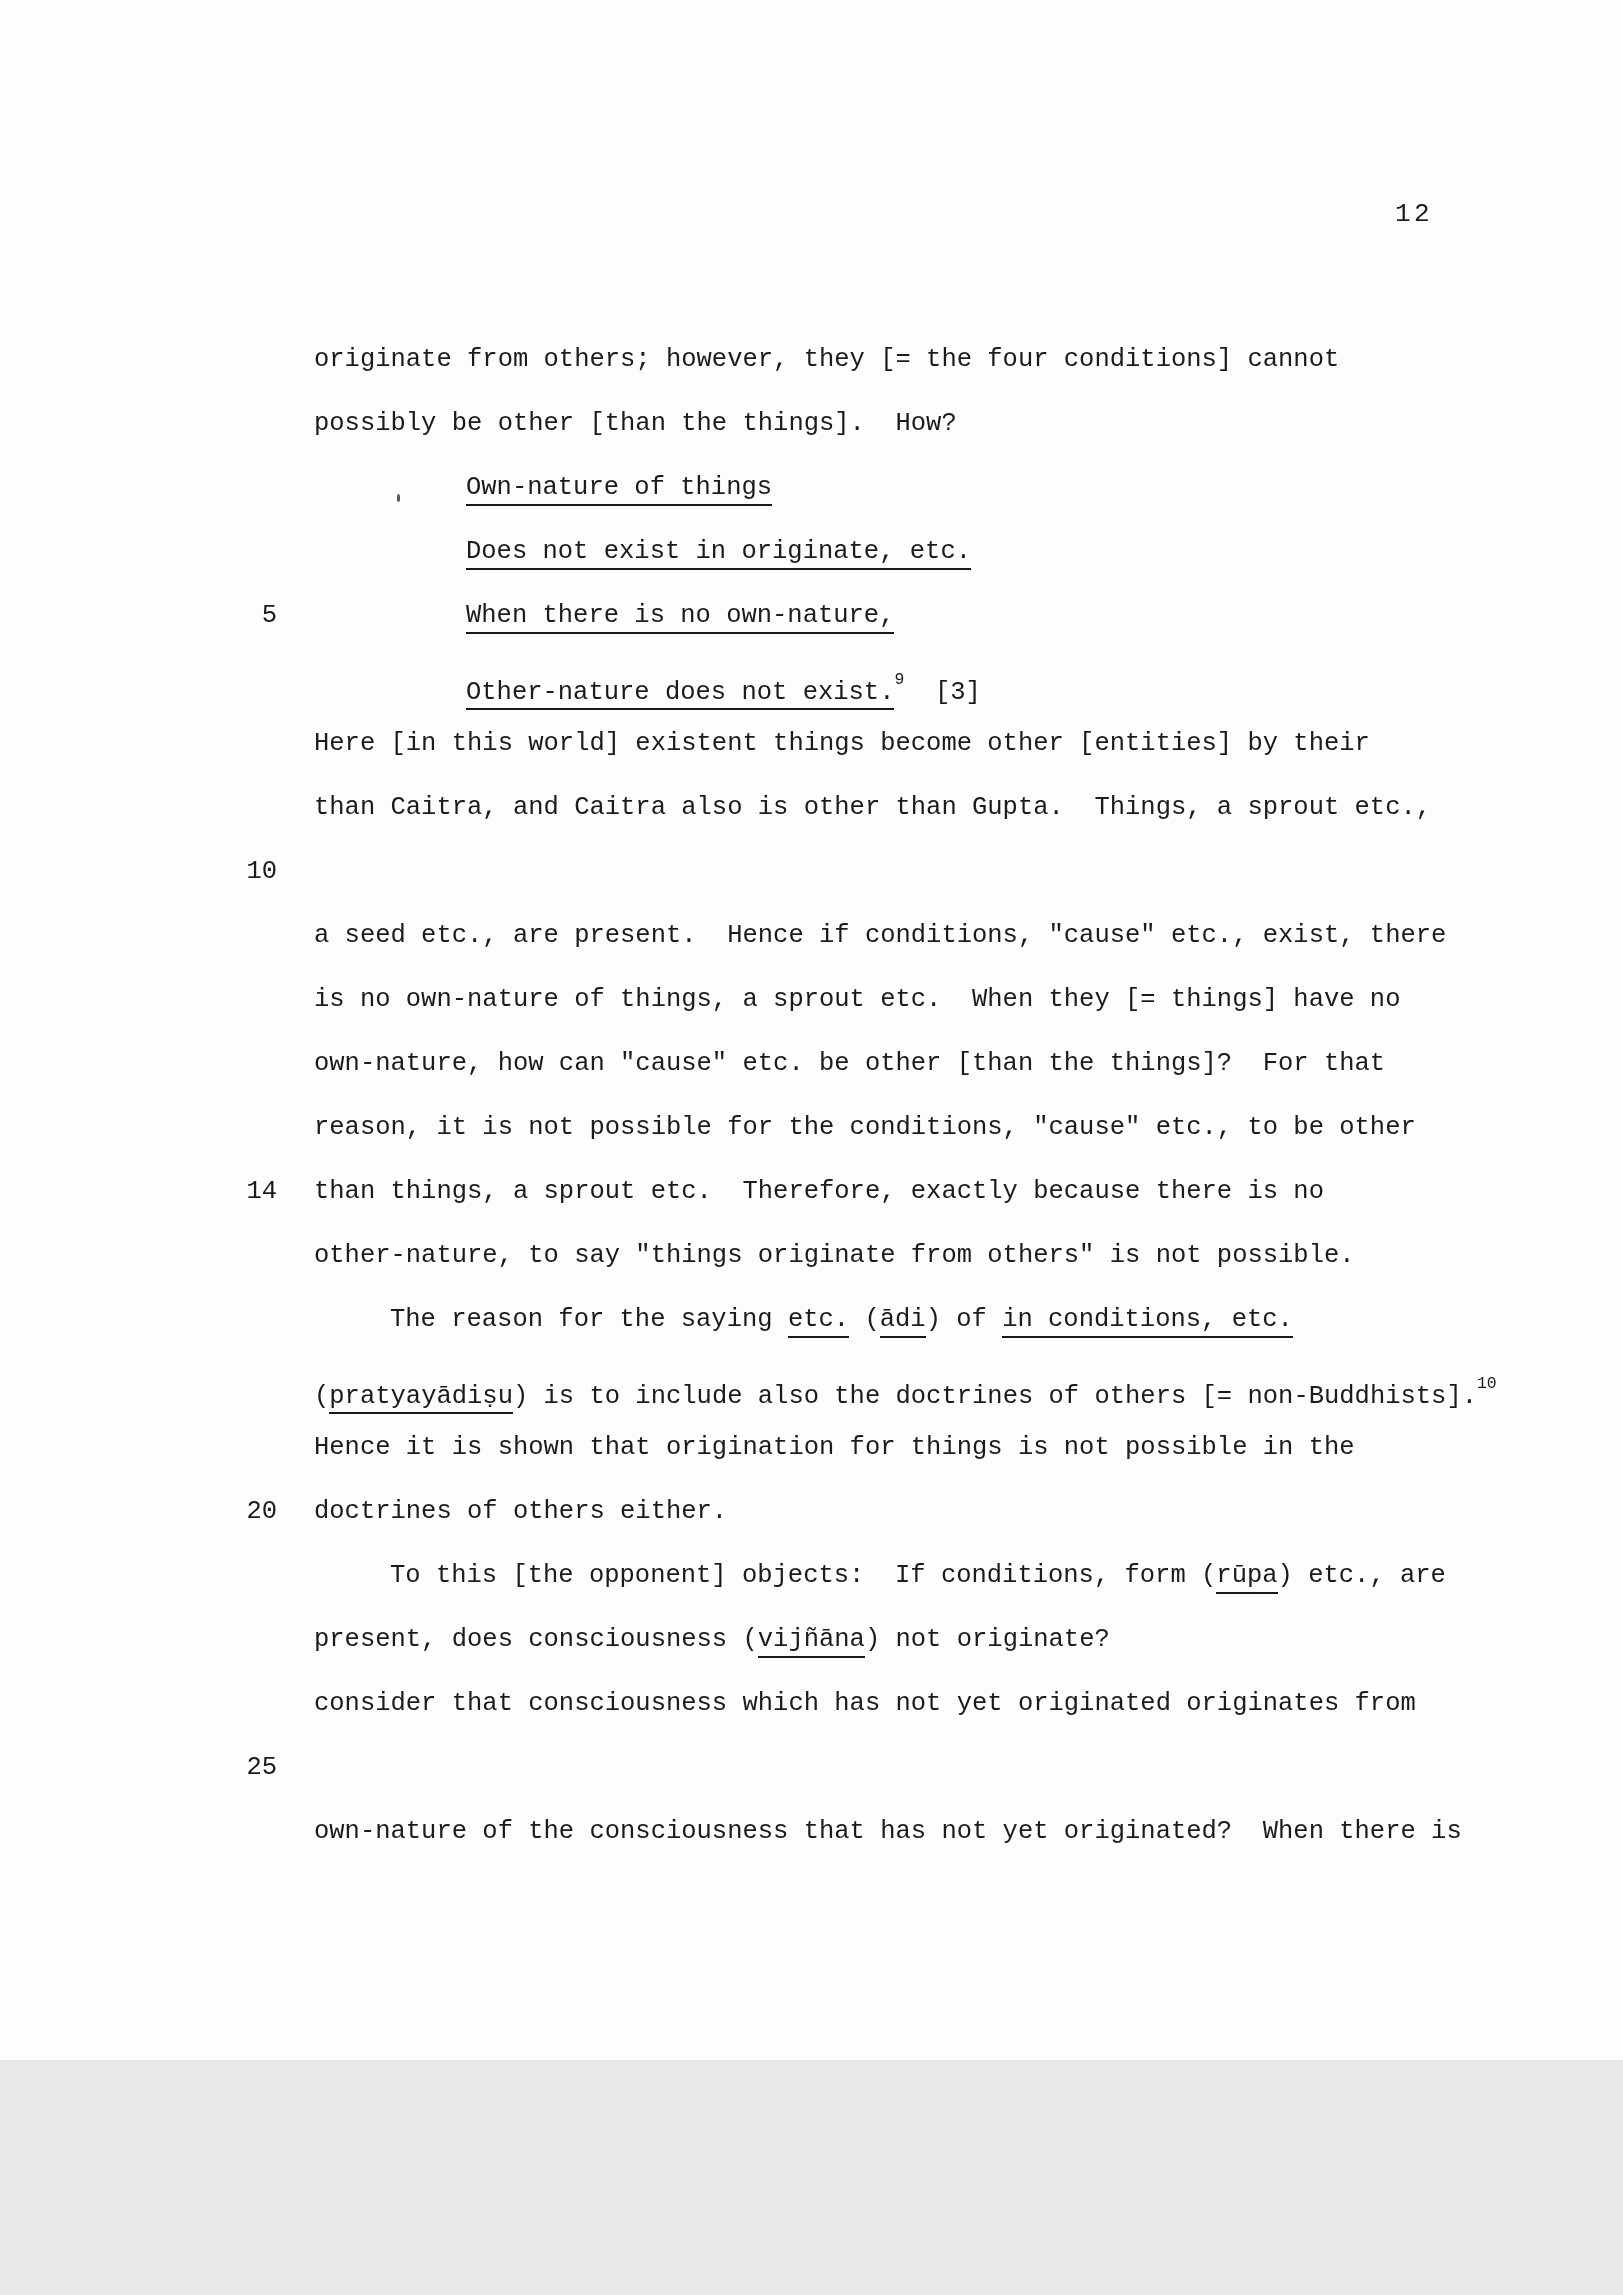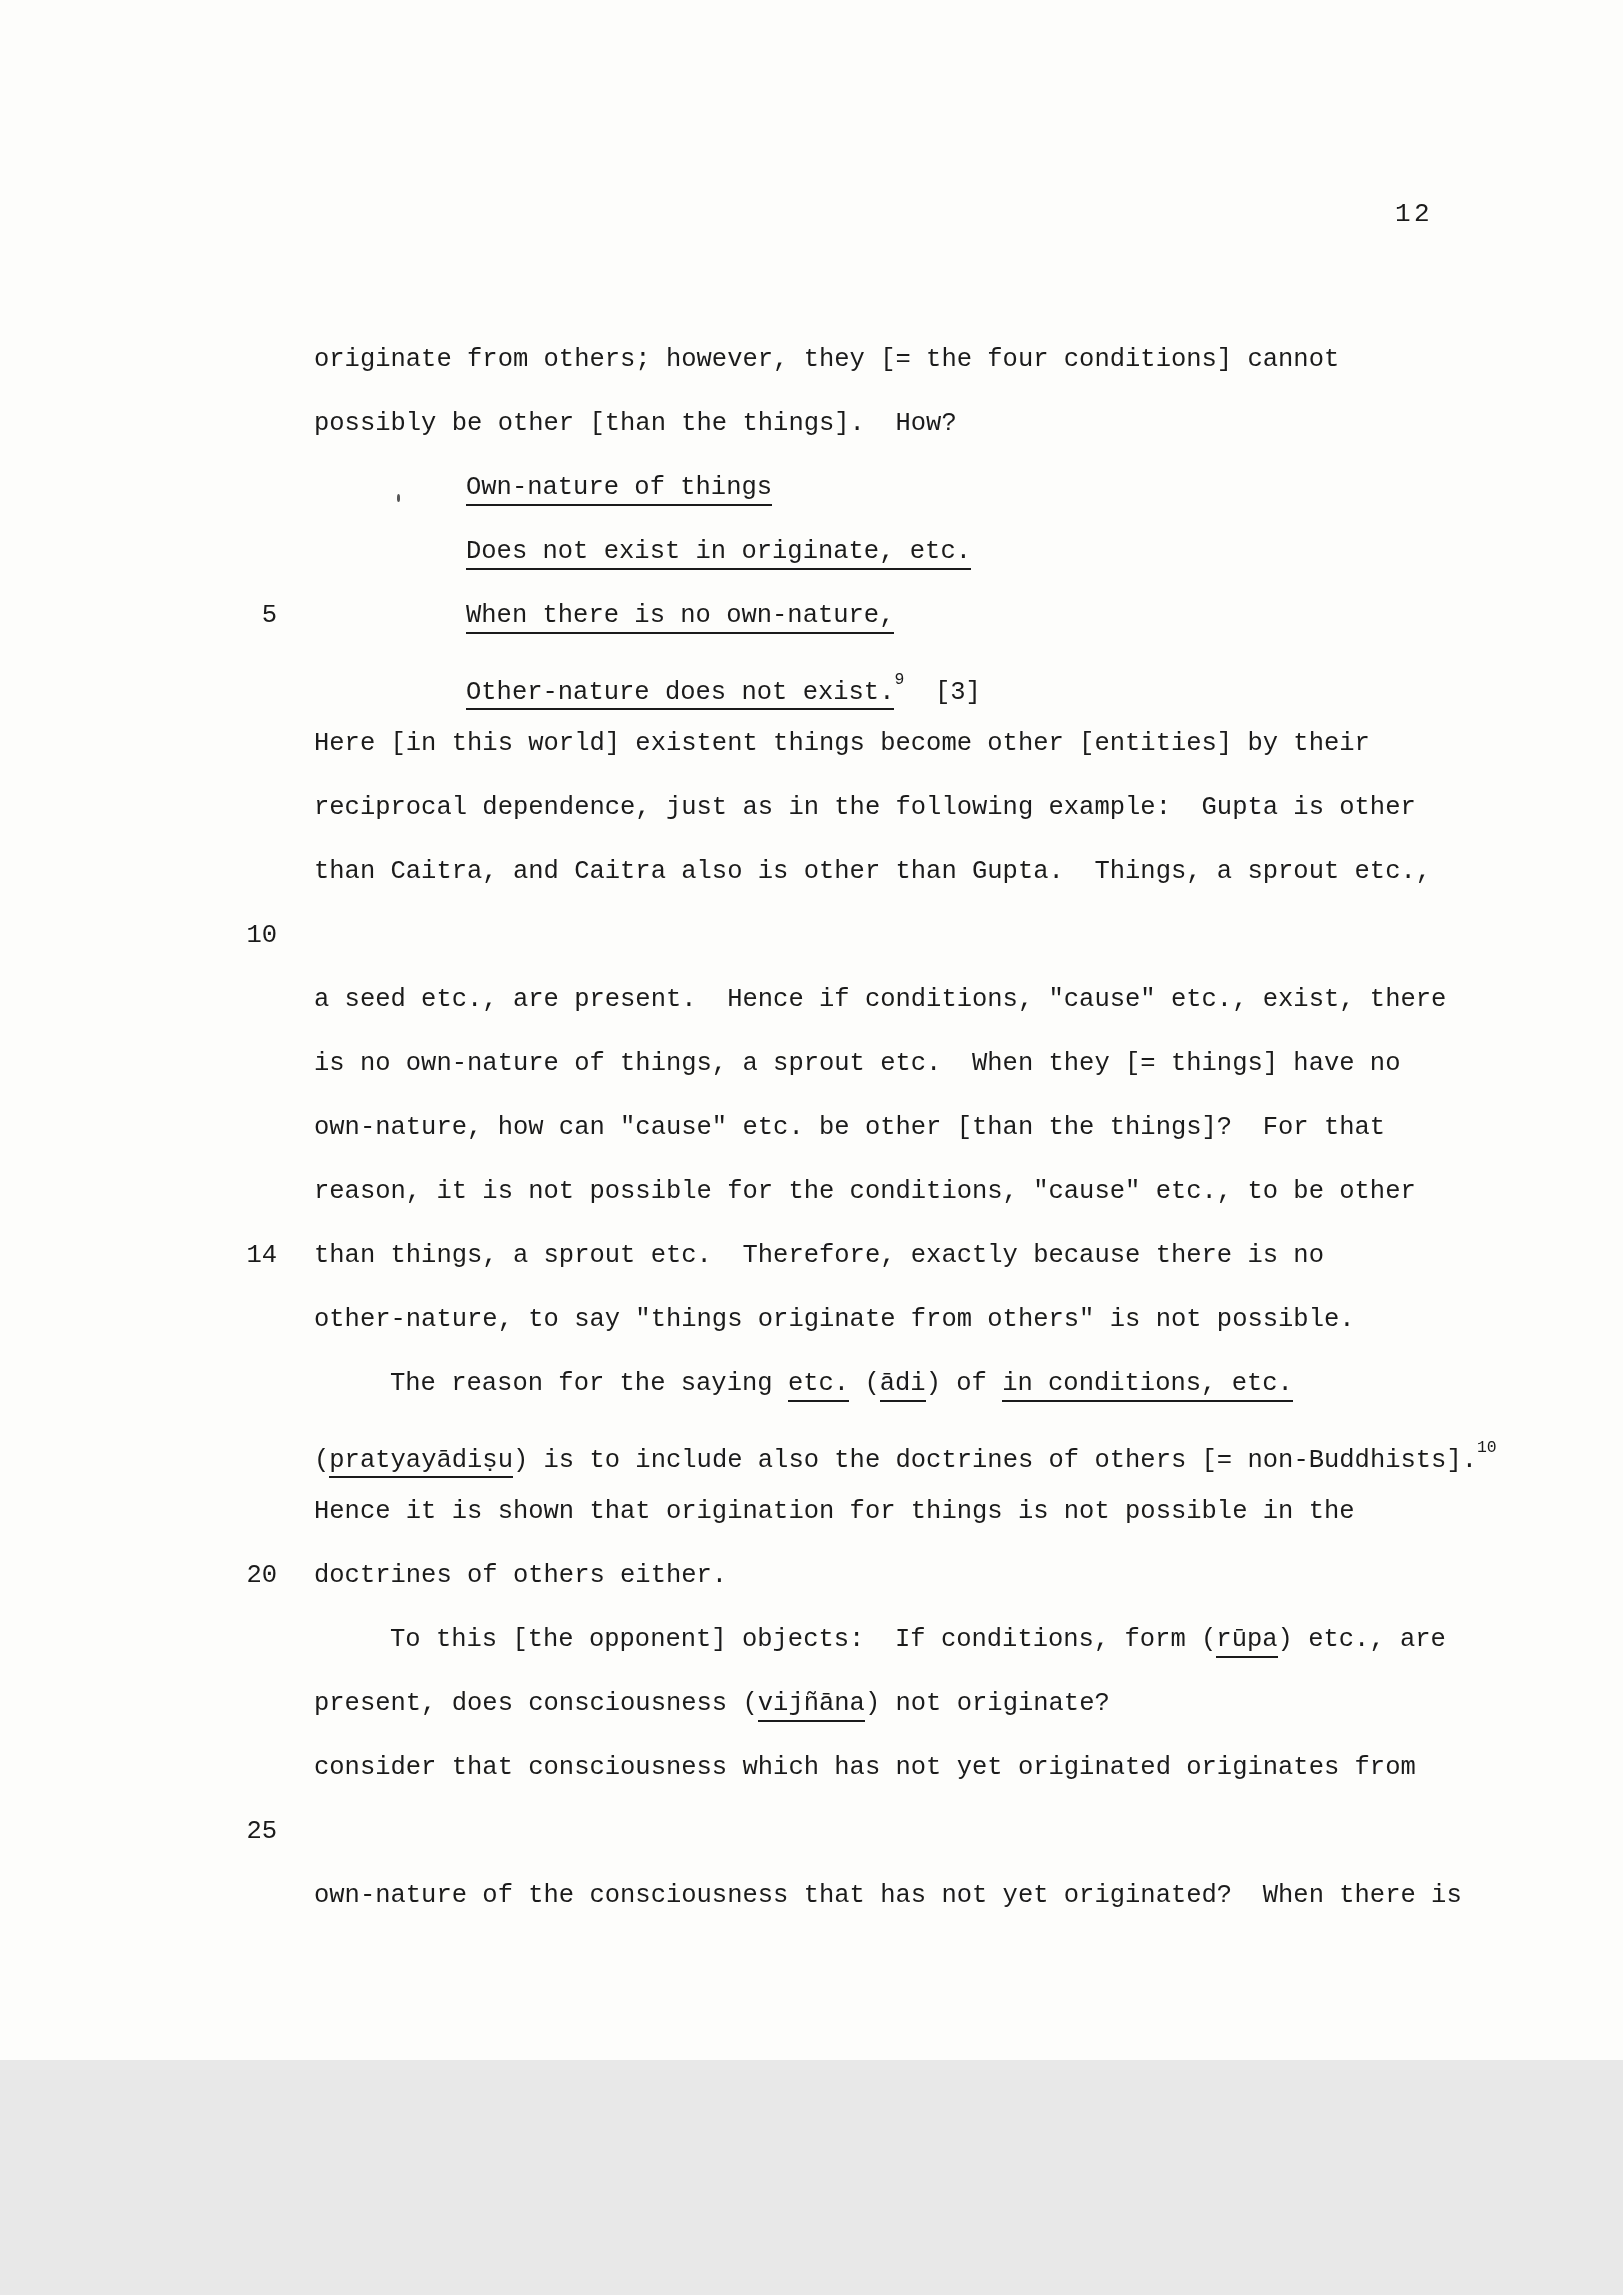--- a/index.html
+++ b/index.html
@@ -75,21 +75,20 @@
 <main class="page">
   <div class="pagenum">12</div>
   <div class="body" id="page-body">
       <div class="line"><span class="content"><span>originate from others; however, they [= the four conditions] cannot</span></span></div>
       <div class="line"><span class="content"><span>possibly be other [than the things].  How?</span></span></div>
       <div class="line line--verse"><span class="content"><span class="u">Own-nature of things</span></span></div>
       <div class="line line--verse"><span class="content"><span class="u">Does not exist in originate, etc.</span></span></div>
       <div class="line line--verse"><span class="linenum">5</span><span class="content"><span class="u">When there is no own-nature,</span></span></div>
       <div class="line line--verse"><span class="content"><span class="u">Other-nature does not exist.</span><span class="sup">9</span><span>  [3]</span></span></div>
       <div class="line"><span class="content"><span>Here [in this world] existent things become other [entities] by their</span></span></div>
-      <div class="line"><span class="content"><span>reciprocal dependence, just as in the following example:  Gupta is other</span></span></div>
       <div class="line"><span class="content"><span>than Caitra, and Caitra also is other than Gupta.  Things, a sprout etc.,</span></span></div>
       <div class="line"><span class="linenum">10</span></div>
       <div class="line"><span class="content"><span>a seed etc., are present.  Hence if conditions, "cause" etc., exist, there</span></span></div>
       <div class="line"><span class="content"><span>is no own-nature of things, a sprout etc.  When they [= things] have no</span></span></div>
       <div class="line"><span class="content"><span>own-nature, how can "cause" etc. be other [than the things]?  For that</span></span></div>
       <div class="line"><span class="content"><span>reason, it is not possible for the conditions, "cause" etc., to be other</span></span></div>
       <div class="line"><span class="linenum">14</span><span class="content"><span>than things, a sprout etc.  Therefore, exactly because there is no</span></span></div>
       <div class="line"><span class="content"><span>other-nature, to say "things originate from others" is not possible.</span></span></div>
       <div class="line line--para"><span class="content"><span>The reason for the saying </span><span class="u">etc.</span><span> (</span><span class="u">ādi</span><span>) of </span><span class="u">in conditions, etc.</span></span></div>
       <div class="line"><span class="content"><span>(</span><span class="u">pratyayādiṣu</span><span>) is to include also the doctrines of others [= non-Buddhists].</span><span class="sup">10</span></span></div>

